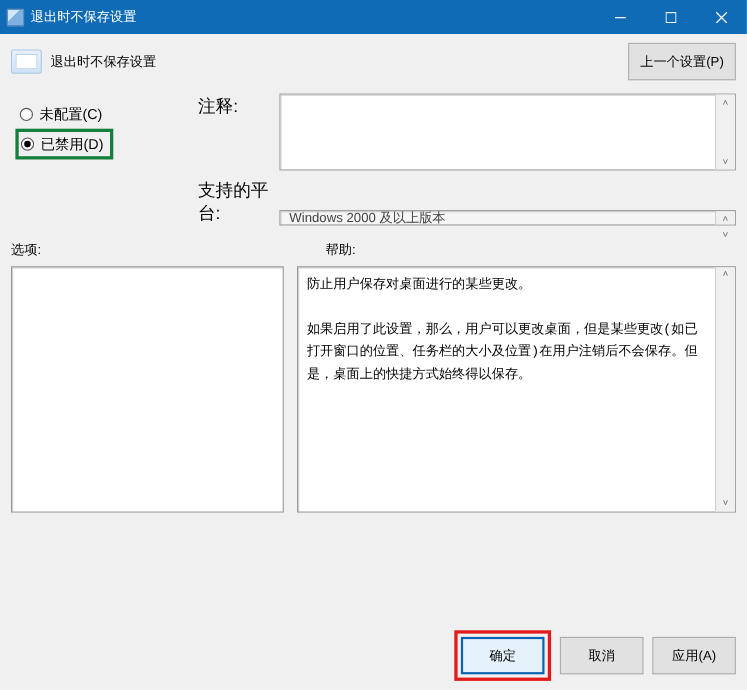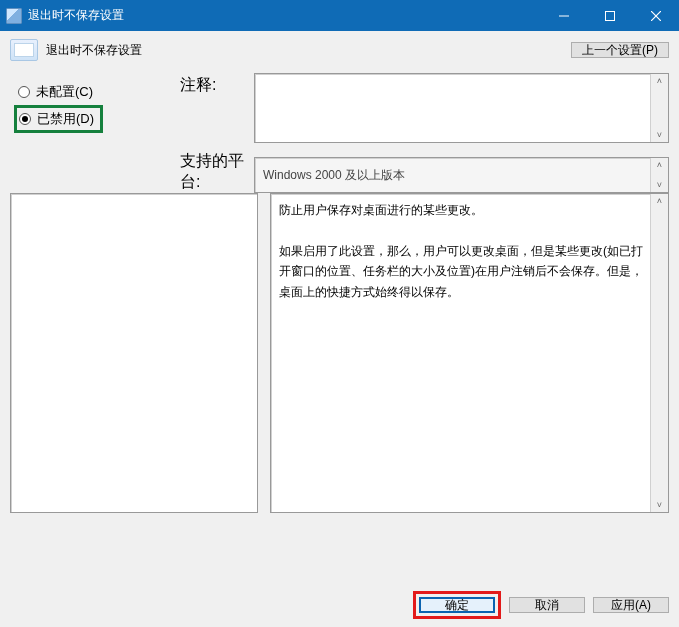--- a/index.html
+++ b/index.html
@@ -77,21 +77,21 @@
   }
   .header-row .hlabel { font-size: 12px; }
 
   .navbtns {
     margin-left: auto;
     display: flex;
     gap: 6px;
   }
   .btn {
     min-width: 98px;
-    height: 16px;
+    height: 34px;
     background: #e1e1e1;
     border: 1px solid #adadad;
     font-size: 12px;
     padding: 0 10px;
     display: inline-flex;
     align-items: center;
     justify-content: center;
     cursor: default;
   }
   .btn.small { min-width: 76px; }
@@ -176,44 +176,45 @@
 
   .platform-row {
     display: flex;
     align-items: flex-end;
     gap: 8px;
     margin-top: 8px;
   }
   .platform-row .lbl { width: 66px; }
   .platform-box {
     flex: 1;
-    height: 36px;
+    height: 14px;
     display: flex;
     align-items: center;
     padding: 0 8px;
     color: #444;
     background: #f5f5f5;
   }
 
   .mid-labels {
     display: flex;
     padding: 14px 10px 6px 10px;
   }
   .mid-labels .lbl:first-child { width: 286px; }
   .mid-labels .lbl { font-size: 12px; }
 
   .panes {
     display: flex;
     gap: 12px;
     padding: 0 10px;
   }
   .pane {
-    height: 320px;
+    height: 224px;
     background: #fff;
     position: relative;
+    font-family: Liberation Mono, monospace;
   }
   .pane.options { width: 248px; }
   .pane.help { flex: 1; }
   .pane.help .helptext {
     position: absolute;
     left: 8px; right: 24px; top: 6px;
     font-size: 12px;
     line-height: 1.7;
     color: #000;
     white-space: pre-wrap;
@@ -306,20 +307,24 @@
           <span>Windows 2000 及以上版本</span>
           <div class="scrollhint">
               <span>˄</span>
               <span>˅</span>
             </div>
         </div>
       </div>
     </div>
   </div>
 
+  <div class="mid-labels">
+    <div class="lbl">选项:</div>
+    <div class="lbl">帮助:</div>
+  </div>
 
   <div class="panes">
     <div class="sunken pane options"></div>
     <div class="sunken pane help">
       <div class="helptext">防止用户保存对桌面进行的某些更改。
 
 如果启用了此设置，那么，用户可以更改桌面，但是某些更改(如已打开窗口的位置、任务栏的大小及位置)在用户注销后不会保存。但是，桌面上的快捷方式始终得以保存。</div>
       <div class="scrollhint">
           <span>˄</span>
           <span>˅</span>

